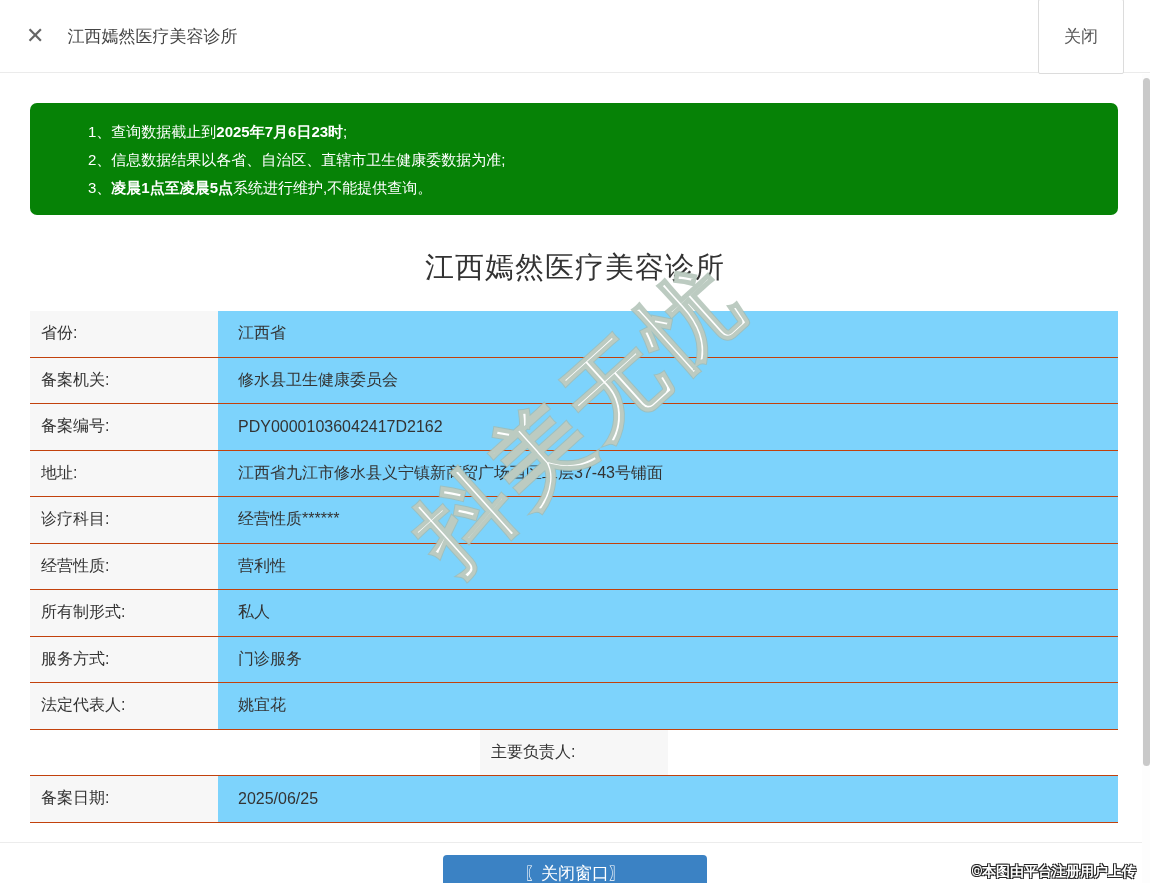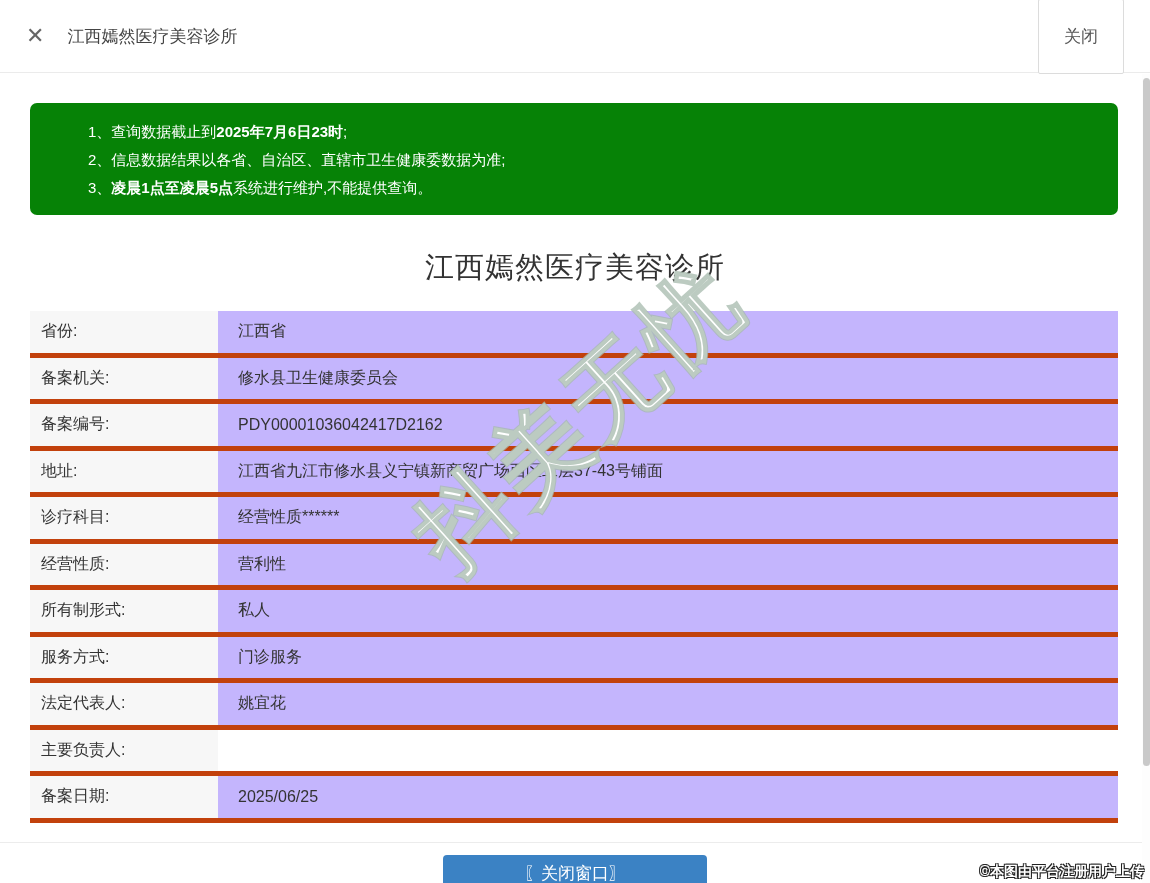--- a/index.html
+++ b/index.html
@@ -22,39 +22,39 @@
   .notice-line { line-height: 28px; white-space: nowrap; }
   .notice-line b { font-weight: bold; }
 
   
   .record-title { text-align: center; margin-top: 33px; font-size: 29px;
     color: #333; font-weight: 400; letter-spacing: 1px; }
 
   
   .info-table { margin: 23px 32px 0 30px; }
   .trow { display: flex; align-items: stretch; height: 46.5px;
-    border-bottom: 5px solid #c2410c; }
+    border-bottom: 1px solid #c2410c; justify-content: center; }
   .tlabel { width: 188px; background: #f7f7f7; display: flex; align-items: center;
     padding-left: 11px; font-size: 16px; color: #333; }
   .tvalue { flex: 1; display: flex; align-items: center; padding-left: 20px;
-    font-size: 16px; color: #333; background: #c4b5fd; }
+    font-size: 16px; color: #333; background: #7dd3fc; }
 
   
   .footer-divider { margin-top: 19px; border-top: 1px solid #ececec; }
   .footer-actions { text-align: center; margin-top: 12px; }
   .btn-close-window { width: 264px; height: 38px; background: #3b82c4; color: #fff;
     border: none; border-radius: 4px; font-size: 17px; cursor: pointer;
     font-family: "Liberation Sans", sans-serif; }
 
   
   .watermark-center { position: absolute; left: 370px; top: 355px; width: 420px;
     text-align: center; transform: rotate(-42deg); font-size: 94px; font-weight: bold;
     color: #fff; -webkit-text-stroke: 2px rgba(165,185,172,0.75);
     letter-spacing: 6px; pointer-events: none; white-space: nowrap; z-index: 5; }
-  .watermark-corner { position: absolute; right: 6px; bottom: 2px; font-size: 14px;
+  .watermark-corner { position: absolute; right: 14px; bottom: 2px; font-size: 14px;
     font-weight: bold; color: #fff; z-index: 6; pointer-events: none;
     text-shadow: -1px -1px 0 #222, 1px -1px 0 #222, -1px 1px 0 #222, 1px 1px 0 #222; }
 
   
   .scrollbar-track { position: absolute; top: 74px; right: 0; width: 8px;
     height: 809px; background: #fdfdfd; z-index: 4; }
   .scrollbar-thumb { position: absolute; top: 4px; left: 1px; width: 7px;
     height: 688px; background: #c9c9c9; border-radius: 4px; }
 </style>
 </head>

